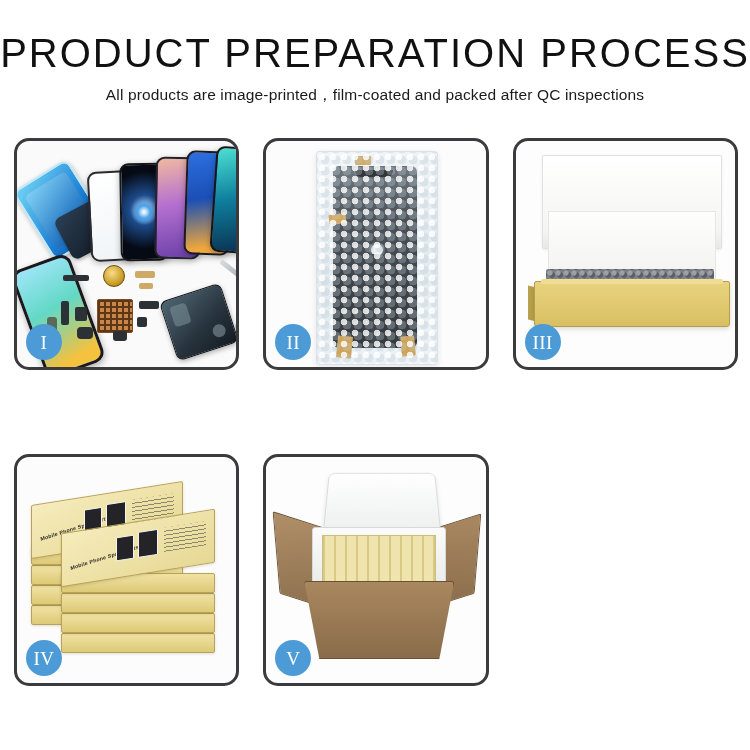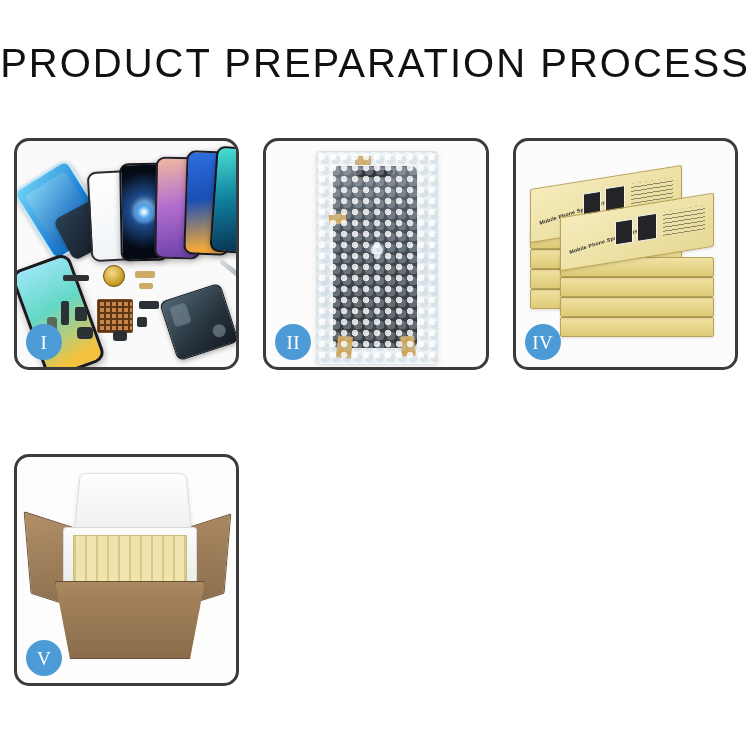--- a/index.html
+++ b/index.html
@@ -4,21 +4,21 @@
 <style>
   html,body{margin:0;padding:0;}
   body{
     width:750px;height:750px;background:#ffffff;
     font-family:"Liberation Sans","DejaVu Sans",sans-serif;
     overflow:hidden;position:relative;
   }
   .page{width:750px;height:750px;position:relative;}
 
   
-  .header{padding-top:42px;text-align:center;}
+  .header{padding-top:32px;text-align:center;}
   .title{
     font-size:40px;letter-spacing:2.0px;color:#111;
     font-weight:400;line-height:1.05;white-space:nowrap;
   }
   .subtitle{
     margin-top:11px;font-size:15.5px;color:#1a1a1a;
     letter-spacing:.15px;white-space:nowrap;font-weight:400;
   }
 
   
@@ -199,20 +199,21 @@
     clip-path:polygon(0 0,100% 18%,100% 100%,0 100%);}
   .c6tape{position:absolute;background:#9c7f58;opacity:.85;}
 </style>
 </head>
 <body>
 
 <div class="page">
 
   <div class="header">
     <div class="title">PRODUCT PREPARATION PROCESS</div>
+    <div class="subtitle">All products are image-printed，film-coated and packed after QC inspections</div>
   </div>
 
   <div class="grid">
 
     <div class="panel p1">
       <div class="stage">
         <div class="ph ph-a"></div>
         <div class="ph ph-b"></div>
         <div class="ph ph-glass"></div>
         <div class="ph ph-c"></div>
@@ -249,20 +250,31 @@
           <div class="tapeA"></div>
           <div class="tapeB"></div>
           <div class="tapeC"></div>
           <div class="tapeD"></div>
           <div class="bubbles"></div>
         </div>
       </div>
       <div class="badge">II</div>
     </div>
 
+    <div class="panel p3">
+      <div class="stage">
+        <div class="lid3"></div>
+        <div class="foam3"></div>
+        <div class="greybed"></div>
+        <div class="flapL3"></div>
+        <div class="flapR3"></div>
+        <div class="tray3"></div>
+      </div>
+      <div class="badge">III</div>
+    </div>
 
     <div class="panel p4">
       <div class="stage">
         <div class="stk" style="left:14px;top:148px;width:150px;height:18px;"></div>
         <div class="stk" style="left:14px;top:128px;width:150px;height:18px;"></div>
         <div class="stk" style="left:14px;top:108px;width:150px;height:18px;"></div>
         <div class="stk" style="left:14px;top:88px;width:150px;height:18px;"></div>
         <div class="stk lidtop" style="left:14px;top:36px;width:150px;height:52px;transform:skewY(-9deg);">
           <div class="boxlabel" style="left:8px;top:26px;transform:rotate(-9deg);">Mobile Phone Spare Parts</div>
           <div class="scrn" style="left:52px;top:12px;width:16px;height:21px;"></div>

